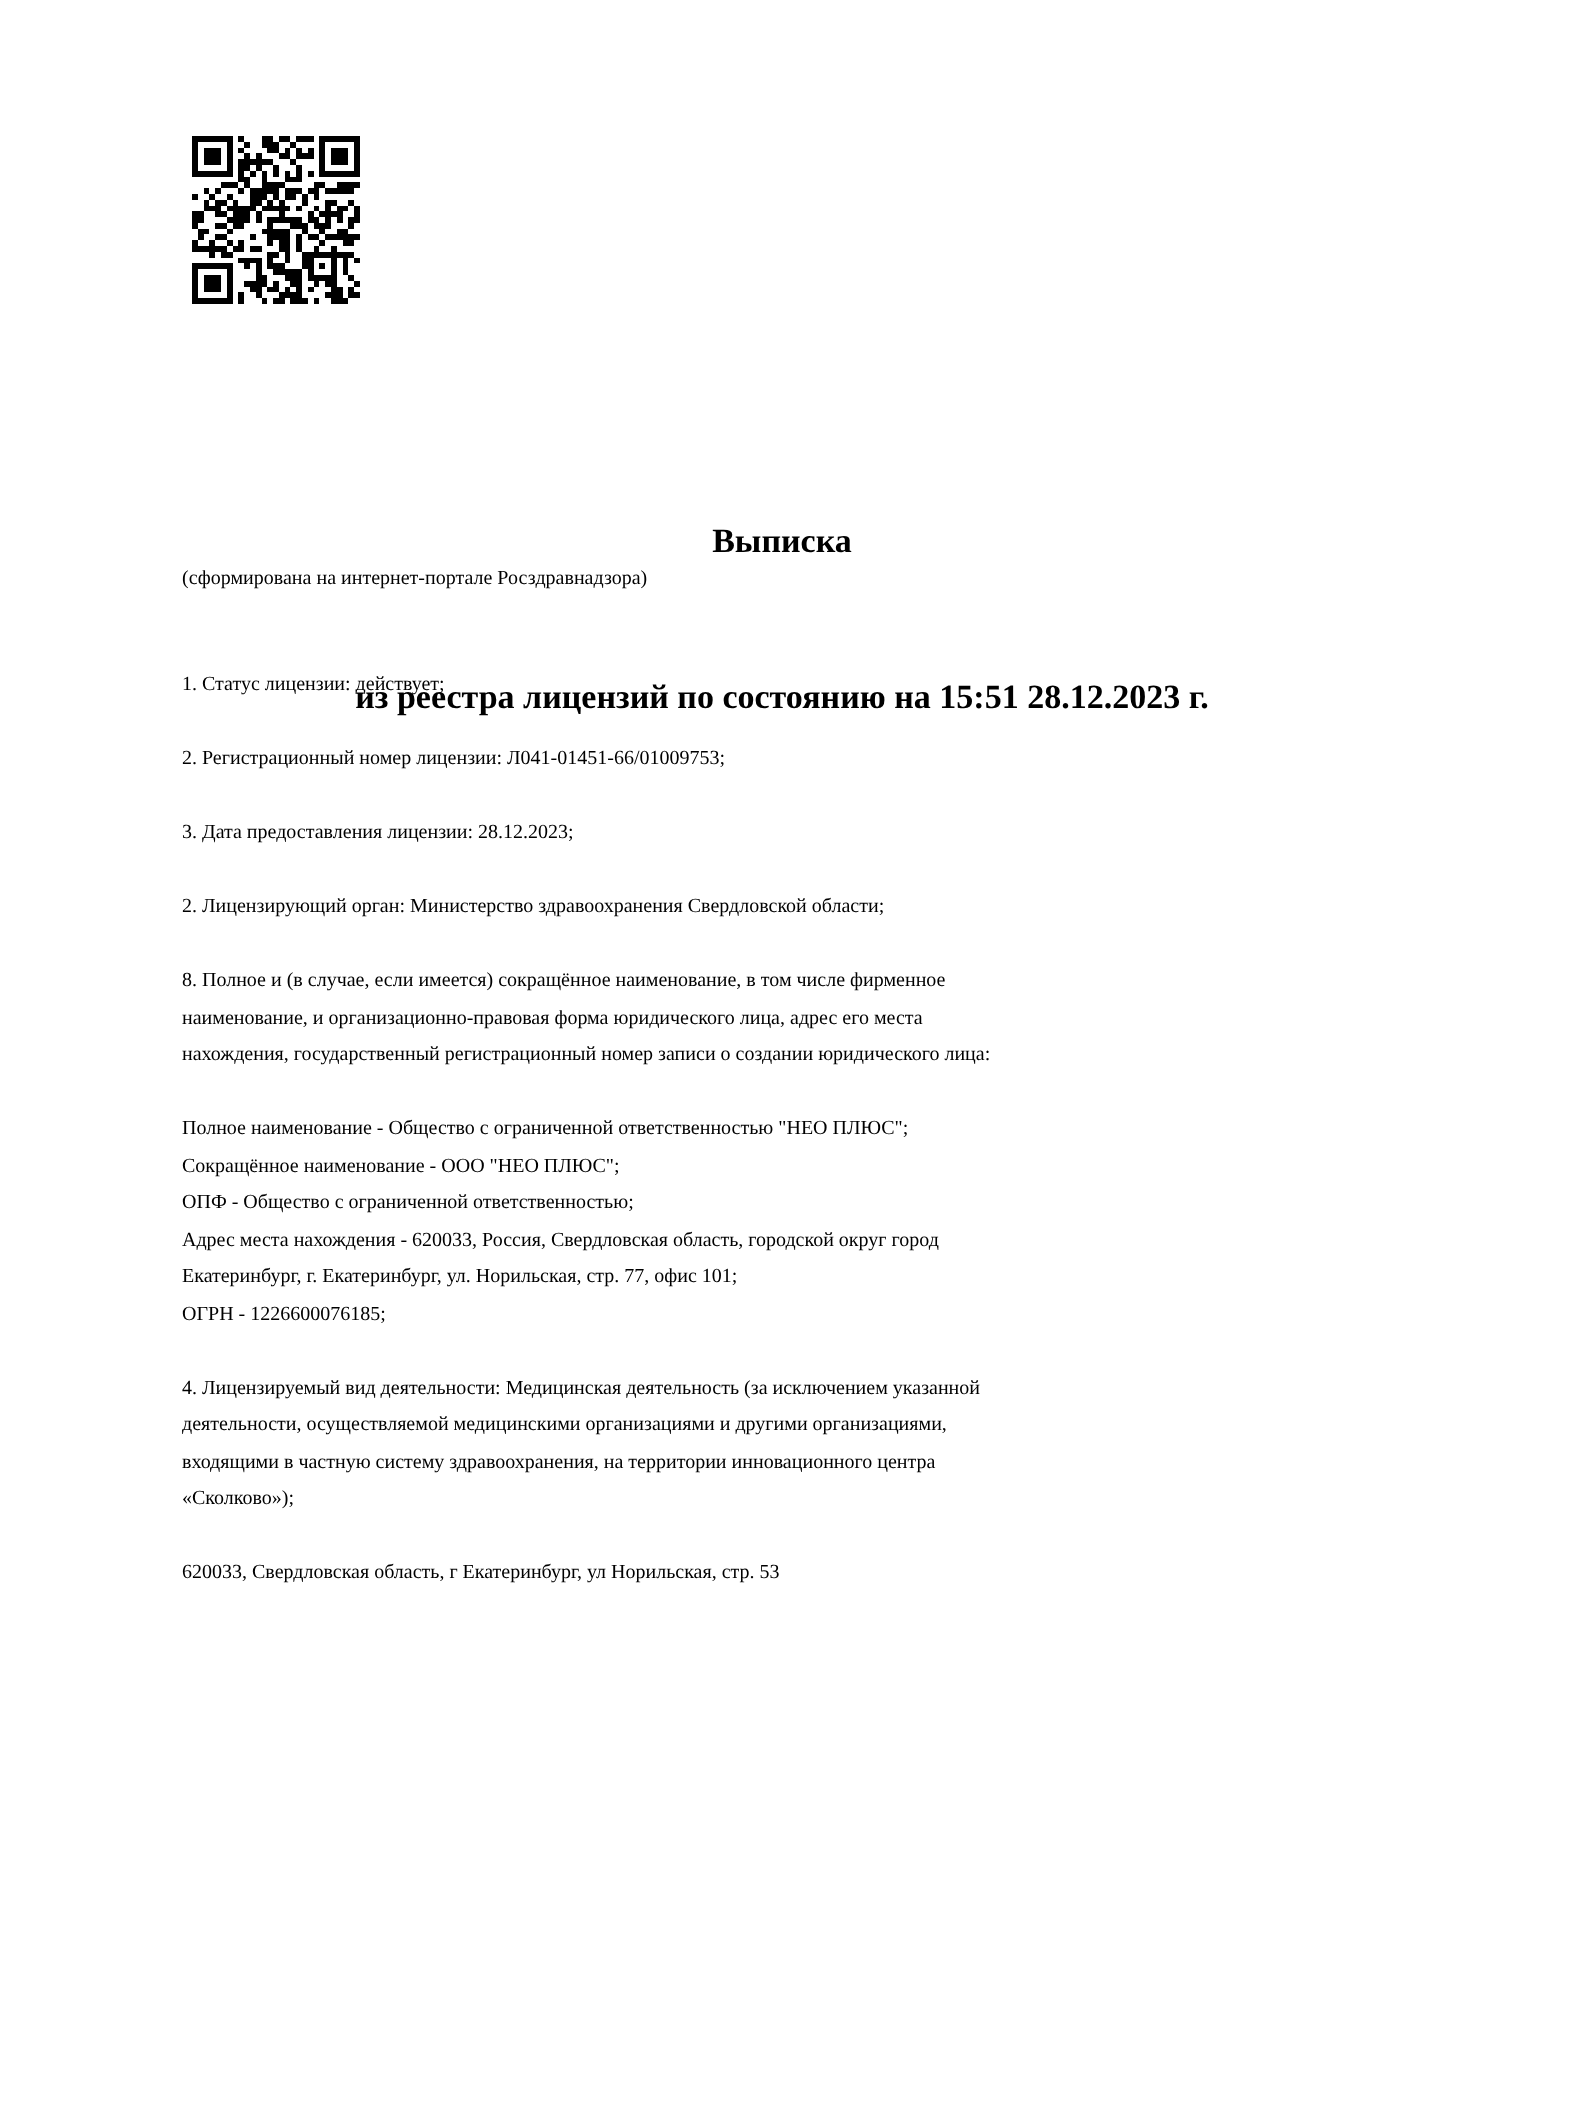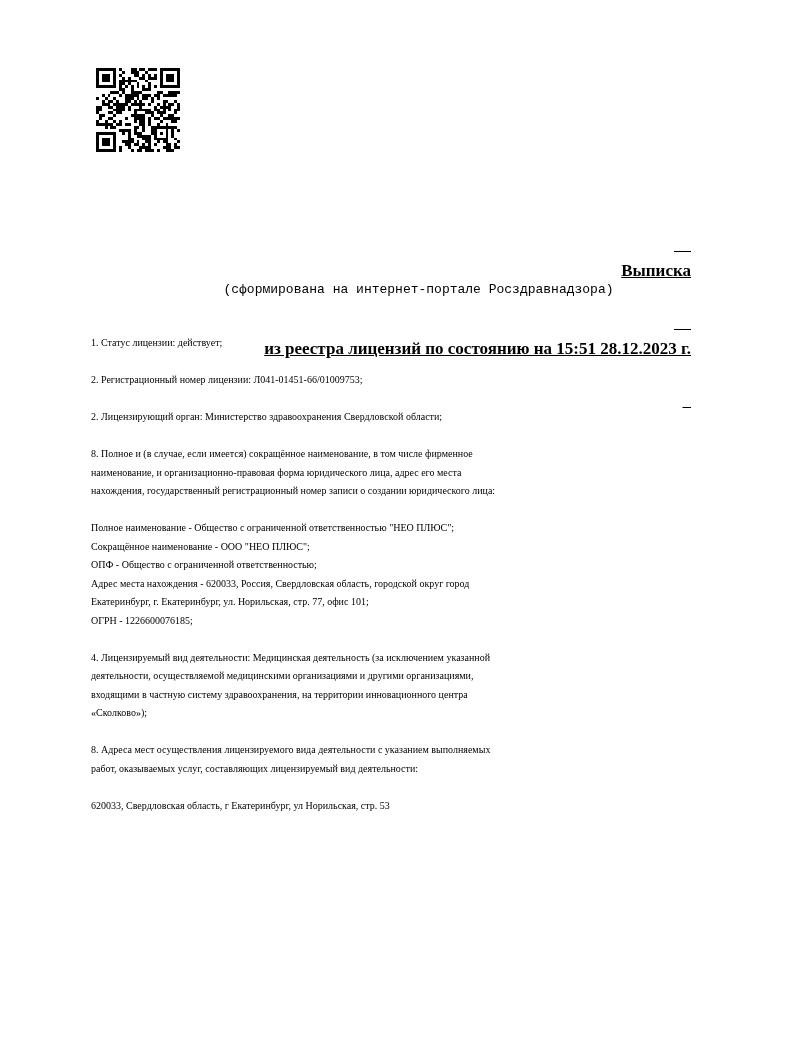--- a/index.html
+++ b/index.html
@@ -10,30 +10,29 @@
     color:#000000;
     font-family:"Liberation Serif","DejaVu Serif",serif;
     overflow:hidden;
     margin:0 auto;
   }
   .qr{
     position:absolute;left:96px;top:68px;width:84px;height:84px;
   }
   .title{
     position:absolute;left:91px;top:206px;width:600px;
-    text-align:right;
+    text-align:center;
     font-weight:bold;
     font-size:17px;line-height:26px;
     white-space:pre;
-    text-decoration:underline;
   }
   .subtitle{
     position:absolute;left:91px;top:282px;width:655px;
-    text-align:center;
-    font-size:13px;line-height:15px;font-family:Liberation Mono, monospace;
+    text-align:left;
+    font-size:10px;line-height:15px;
   }
   .body{
     position:absolute;left:91px;top:334px;width:680px;
     font-size:10px;line-height:18.5px;
   }
   .body p{
     margin:18.5px 0 0 0;
     white-space:pre;
   }
   .body p:first-child{margin-top:0;}
@@ -474,32 +473,31 @@
   <div class="title">
     <div>Выписка</div>
     <div>из реестра лицензий по состоянию на 15:51 28.12.2023 г.</div>
   </div>
 
   <div class="subtitle">(сформирована на интернет-портале Росздравнадзора)</div>
 
   <div class="body">
     <p>1. Статус лицензии: действует;</p>
     <p>2. Регистрационный номер лицензии: Л041-01451-66/01009753;</p>
+    <p>3. Дата предоставления лицензии: 28.12.2023;</p>
     <p>2. Лицензирующий орган: Министерство здравоохранения Свердловской области;</p>
     <p>8. Полное и (в случае, если имеется) сокращённое наименование, в том числе фирменное
 наименование, и организационно-правовая форма юридического лица, адрес его места
 нахождения, государственный регистрационный номер записи о создании юридического лица:</p>
     <p>Полное наименование - Общество с ограниченной ответственностью "НЕО ПЛЮС";
 Сокращённое наименование - ООО "НЕО ПЛЮС";
 ОПФ - Общество с ограниченной ответственностью;
 Адрес места нахождения - 620033, Россия, Свердловская область, городской округ город
 Екатеринбург, г. Екатеринбург, ул. Норильская, стр. 77, офис 101;
 ОГРН - 1226600076185;</p>
     <p>4. Лицензируемый вид деятельности: Медицинская деятельность (за исключением указанной
 деятельности, осуществляемой медицинскими организациями и другими организациями,
 входящими в частную систему здравоохранения, на территории инновационного центра
 «Сколково»);</p>
-    <p>8. Адреса мест осуществления лицензируемого вида деятельности с указанием выполняемых
-работ, оказываемых услуг, составляющих лицензируемый вид деятельности:</p>
     <p>620033, Свердловская область, г Екатеринбург, ул Норильская, стр. 53</p>
   </div>
 
 </div>
 
 </body></html>

